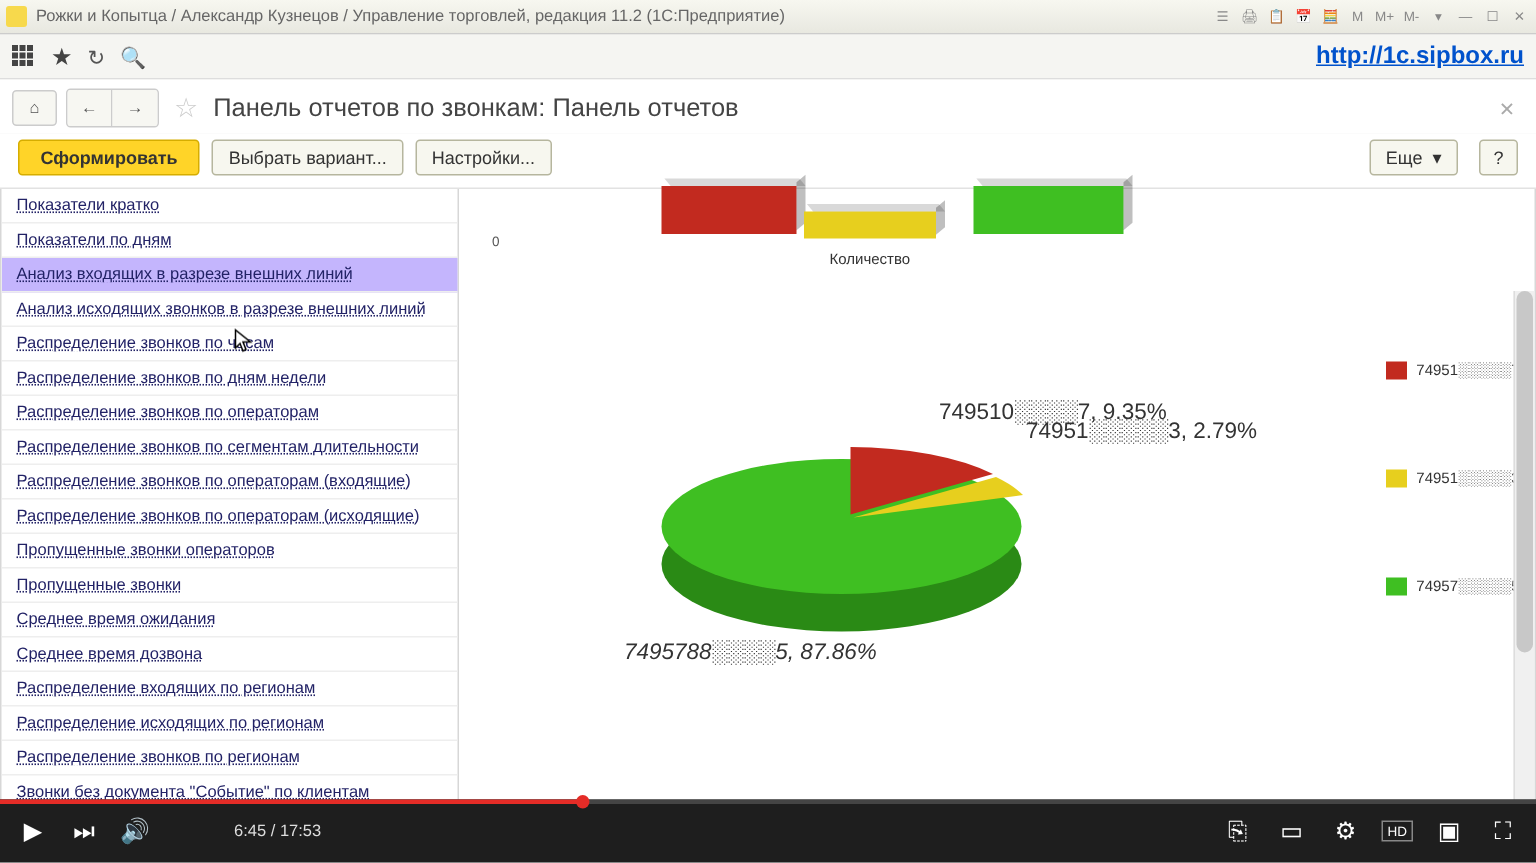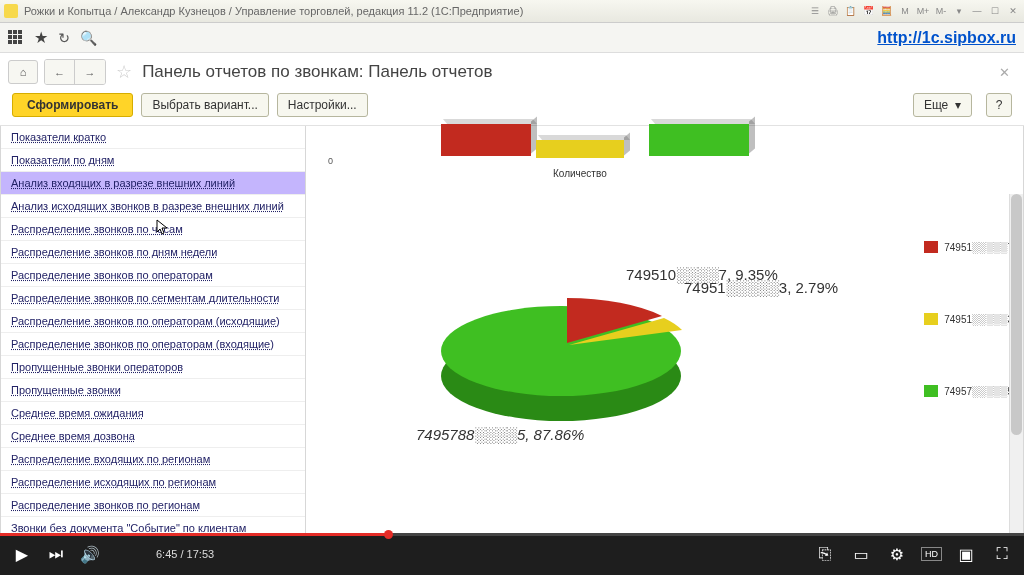--- a/index.html
+++ b/index.html
@@ -121,22 +121,22 @@
 <div class="main">
   <div class="sidebar" id="sidebar">
       <div class="item">Показатели кратко</div>
       <div class="item">Показатели по дням</div>
       <div class="item sel">Анализ входящих в разрезе внешних линий</div>
       <div class="item">Анализ исходящих звонков в разрезе внешних линий</div>
       <div class="item">Распределение звонков по часам</div>
       <div class="item">Распределение звонков по дням недели</div>
       <div class="item">Распределение звонков по операторам</div>
       <div class="item">Распределение звонков по сегментам длительности</div>
+      <div class="item">Распределение звонков по операторам (входящие)</div>
       <div class="item">Распределение звонков по операторам (исходящие)</div>
-      <div class="item">Распределение звонков по операторам (входящие)</div>
       <div class="item">Пропущенные звонки операторов</div>
       <div class="item">Пропущенные звонки</div>
       <div class="item">Среднее время ожидания</div>
       <div class="item">Среднее время дозвона</div>
       <div class="item">Распределение входящих по регионам</div>
       <div class="item">Распределение исходящих по регионам</div>
       <div class="item">Распределение звонков по регионам</div>
       <div class="item">Звонки без документа "Событие" по клиентам</div>
     </div>
   <div class="content">

